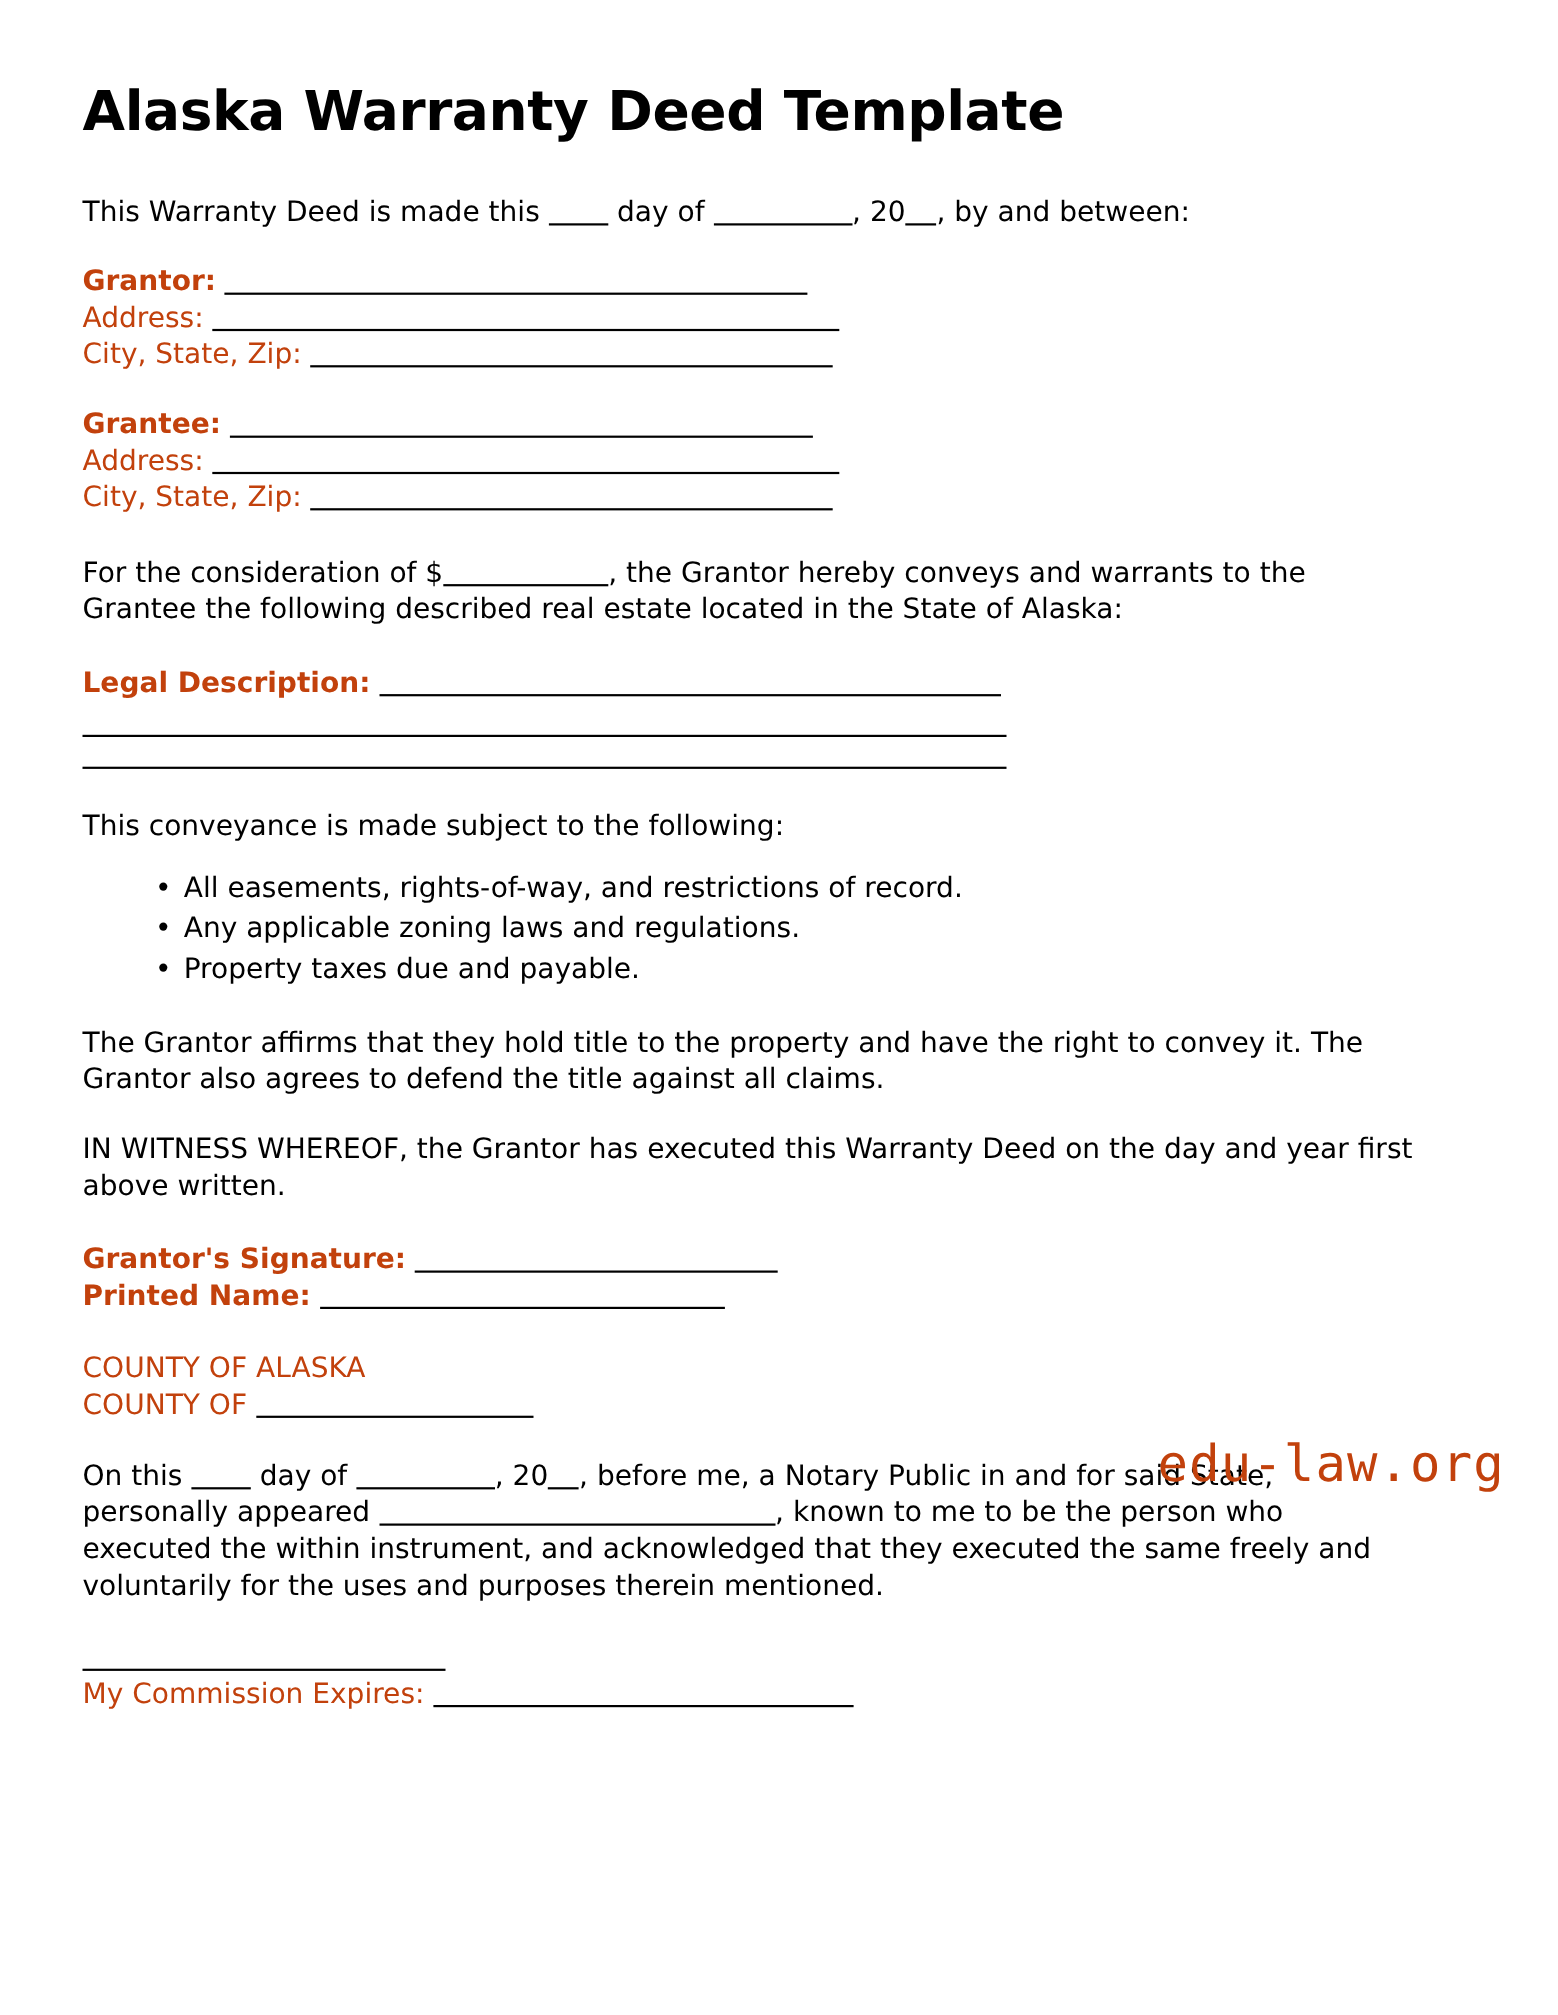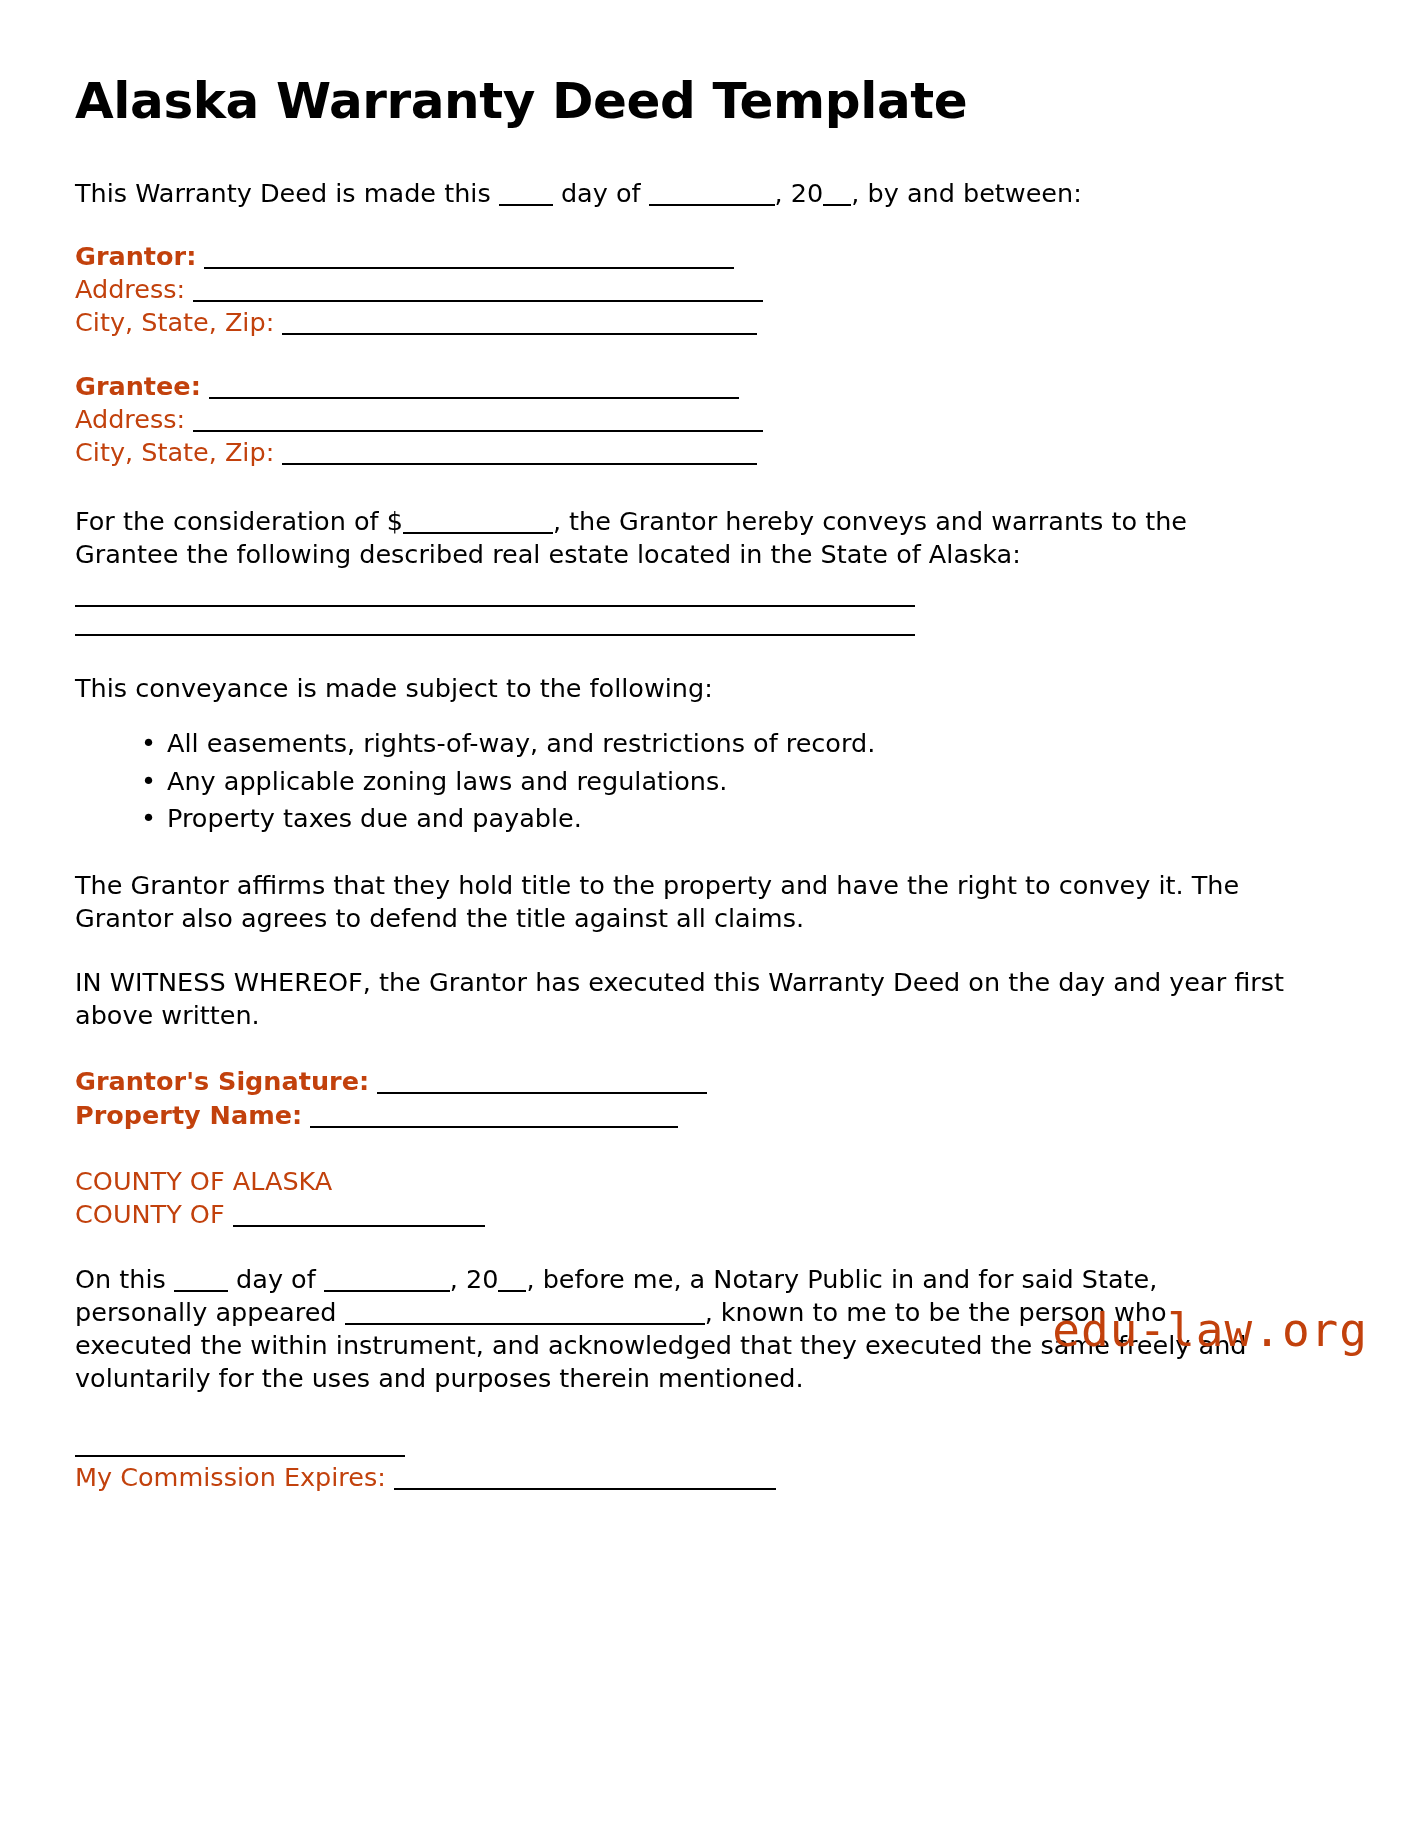--- a/index.html
+++ b/index.html
@@ -173,20 +173,24 @@
       </div>
     </div>
 
     <div class="blk" style="margin-top:36px;">
       <p class="para" style="max-width:1140px;">
         <span>For the consideration of $</span><span class="fill fill-money"></span><span>, the Grantor hereby conveys and warrants to the Grantee the following described real estate located in the State of Alaska:</span>
       </p>
     </div>
 
     <div class="blk" style="margin-top:34px;">
+      <div class="line-row">
+        <span class="lbl-bold">Legal Description:</span>
+        <span class="fill fill-legal"></span>
+      </div>
       <div class="rule-line"></div>
       <div class="rule-line second"></div>
     </div>
 
     <div class="blk" style="margin-top:36px;">
       <p class="para">This conveyance is made subject to the following:</p>
     </div>
 
     <ul class="bullets">
       <li>
@@ -210,21 +214,21 @@
     <div class="blk" style="margin-top:31px;">
       <p class="para" style="max-width:1235px;">IN WITNESS WHEREOF, the Grantor has executed this Warranty Deed on the day and year first above written.</p>
     </div>
 
     <div class="blk" style="margin-top:33px;">
       <div class="line-row">
         <span class="lbl-bold">Grantor's Signature:</span>
         <span class="fill fill-sig"></span>
       </div>
       <div class="line-row">
-        <span class="lbl-bold">Property Name:</span>
+        <span class="lbl-bold">Printed Name:</span>
         <span class="fill fill-printed"></span>
       </div>
     </div>
 
     <div class="blk" style="margin-top:33px;">
       <div class="line-row">
         <span>COUNTY OF ALASKA</span>
       </div>
       <div class="line-row">
         <span>COUNTY OF</span>

